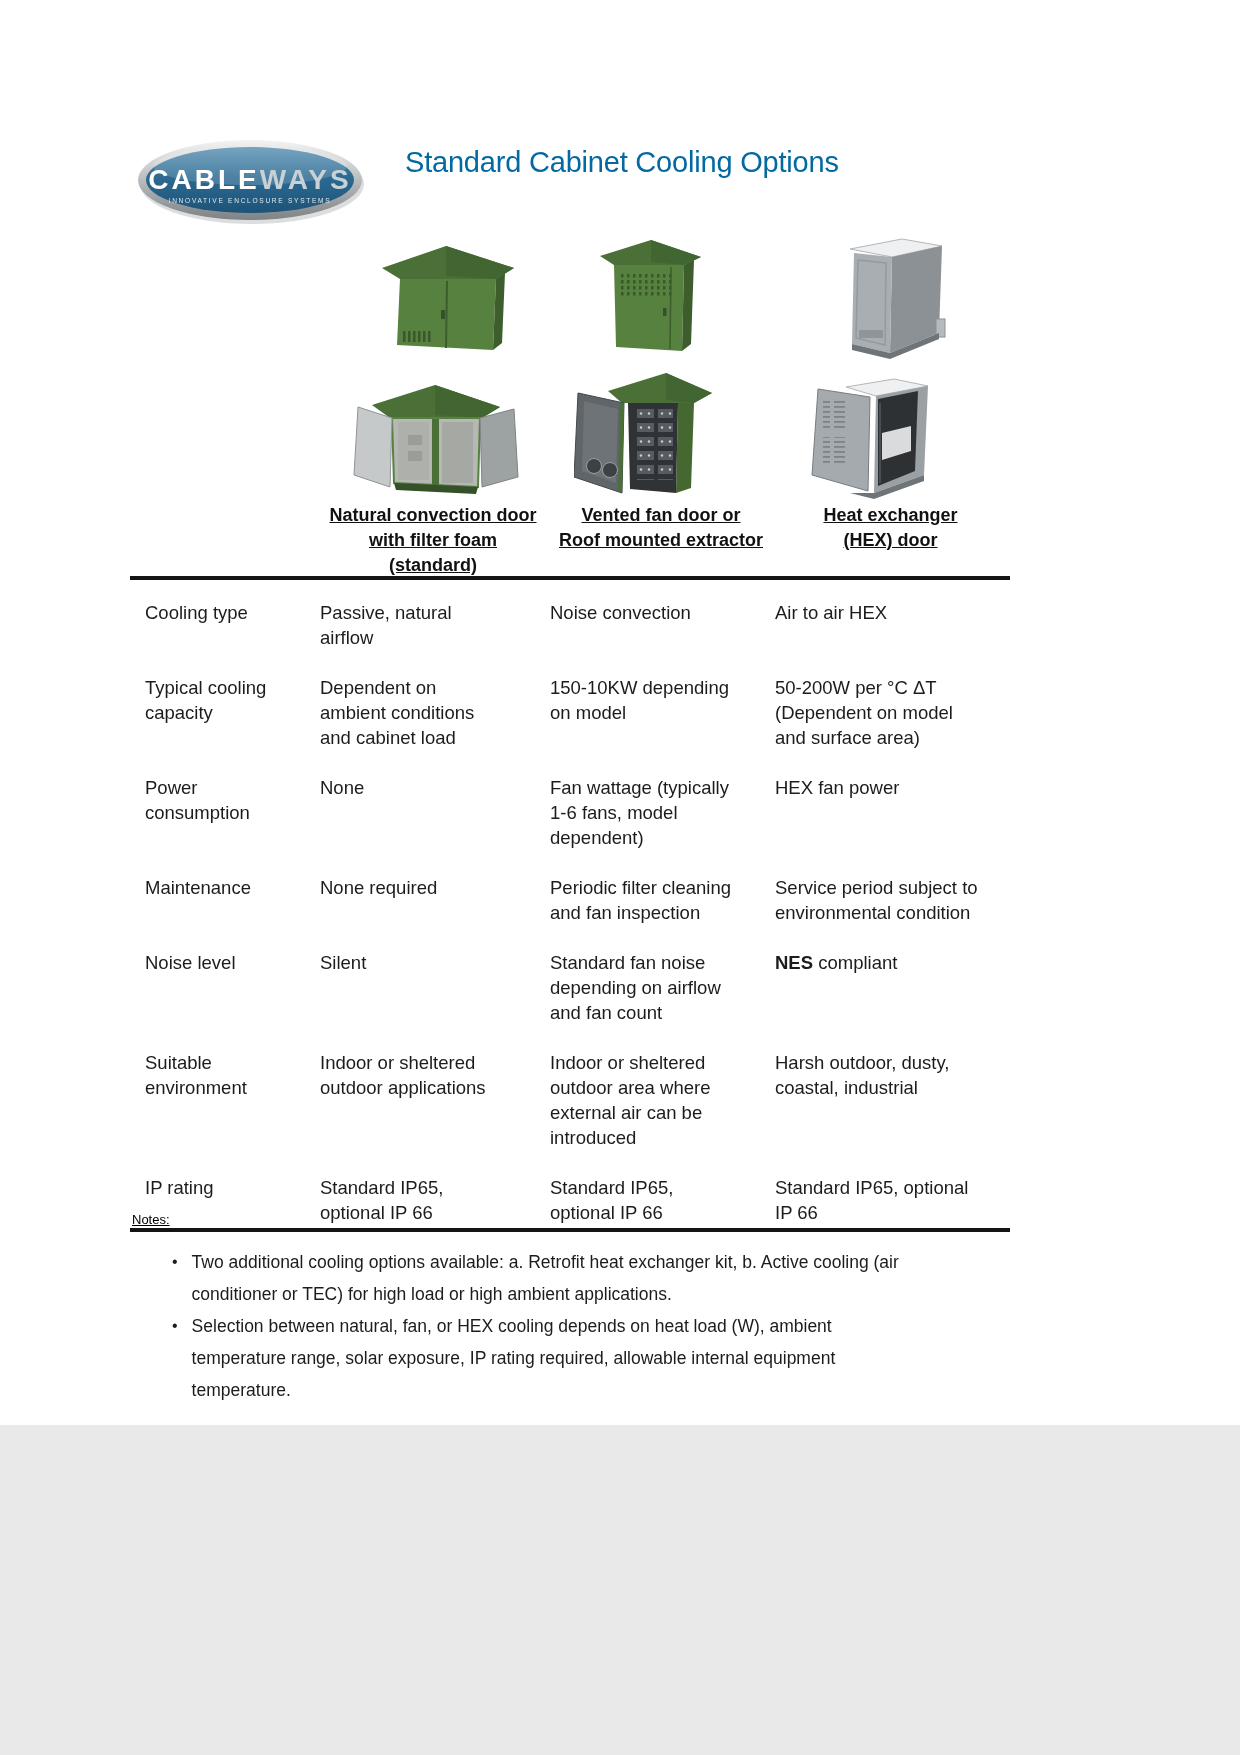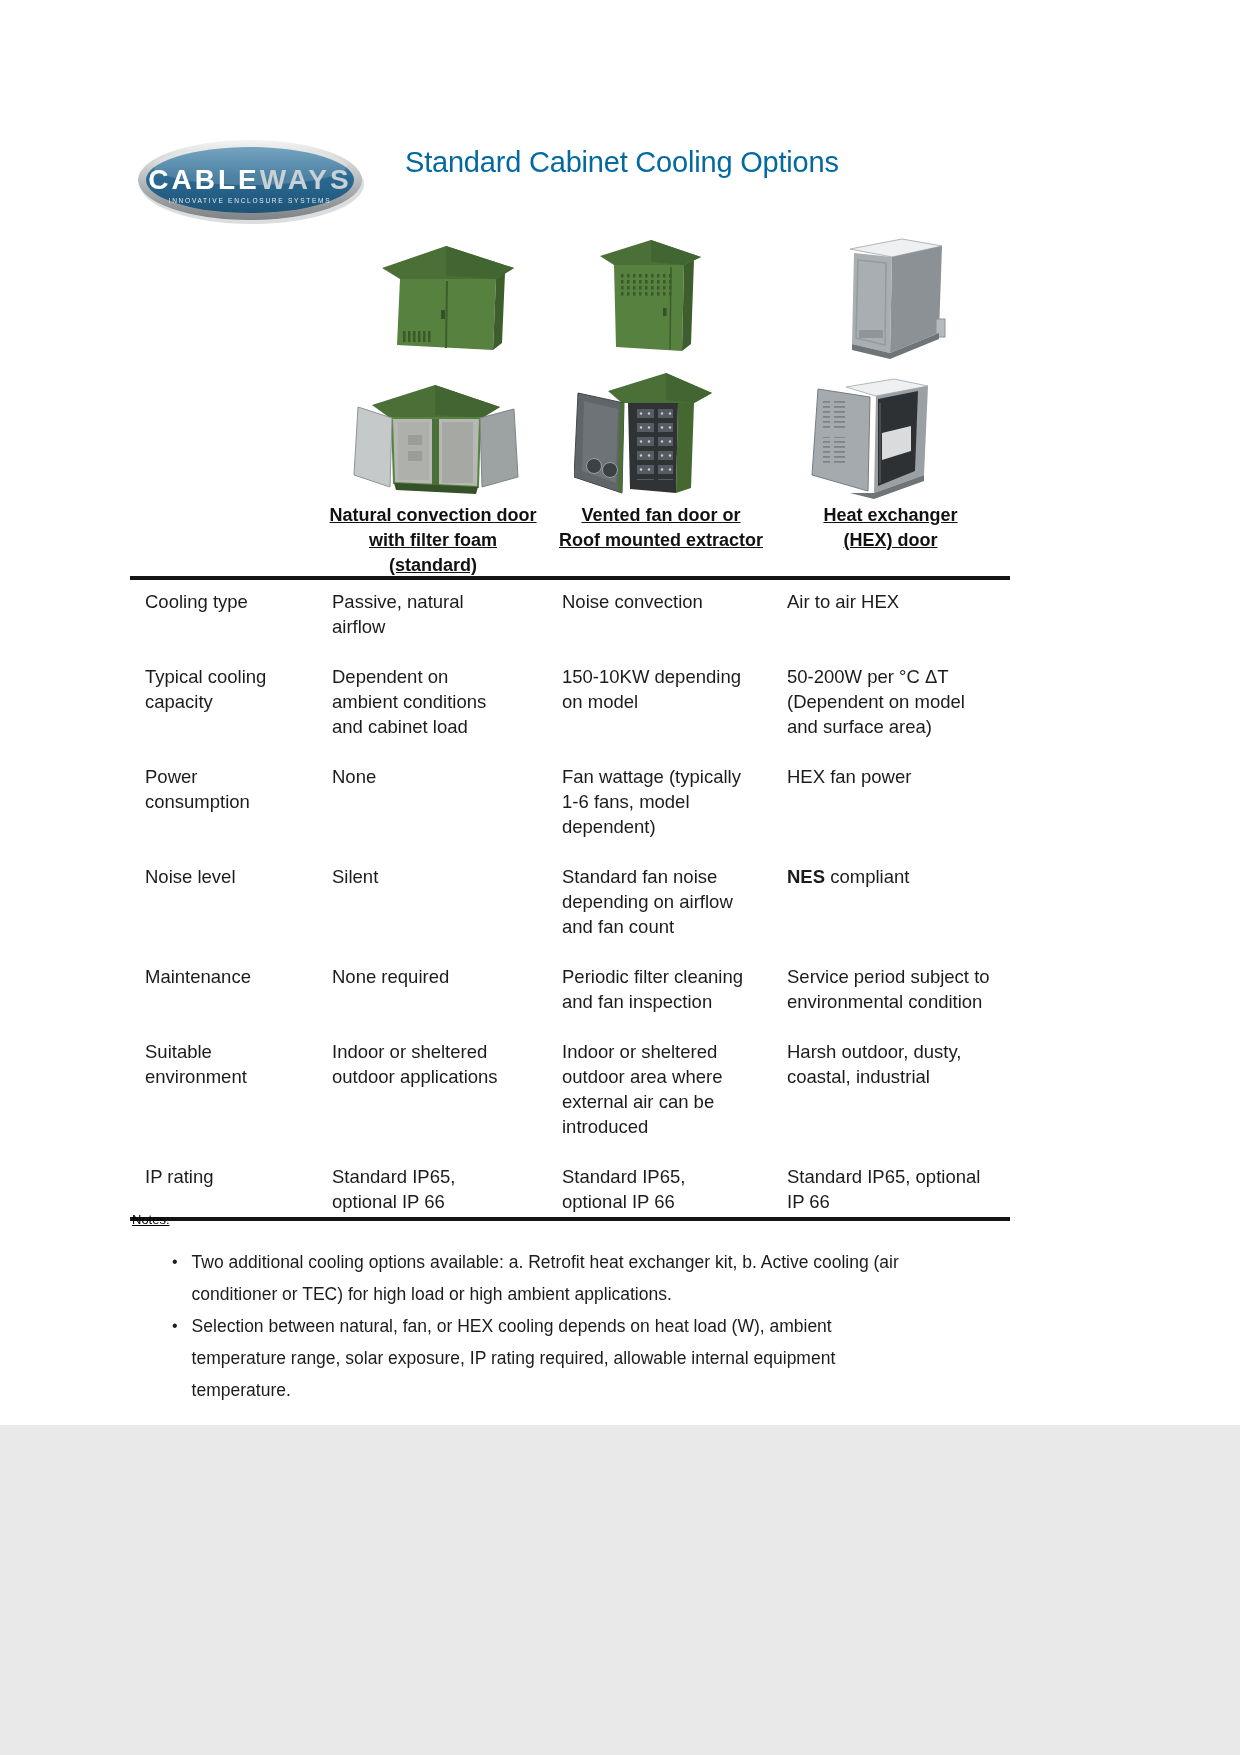--- a/index.html
+++ b/index.html
@@ -26,27 +26,27 @@
   .col-header {
     position:absolute; top:503px; text-align:center;
     font-weight:bold; font-size:18px; line-height:25px;
     white-space:pre-line; color:#111;text-decoration:underline;
   }
   .h1 { left:296px; width:274px; }
   .h2 { left:537px; width:248px; }
   .h3 { left:778px; width:225px; }
   .spec-table { position:absolute; left:130px; top:576px; width:880px; }
   .rule-double { height:3px; border-top:2px solid #141414; border-bottom:2px solid #141414; }
-  .rows { padding-top:9px; }
+  .rows { padding-top:20px; }
   .trow {
     display:grid; grid-template-columns:190px 230px 225px 235px;
     margin-bottom:25px; font-size:18.5px; line-height:25px;
   }
   .trow:last-child { margin-bottom:3px; }
-  .tcell { white-space:pre;margin-left:12px; }
+  .tcell { white-space:pre; }
   .tlabel { padding-left:15px; white-space:pre; }
   .bold { font-weight:bold; }
   .notes-heading {
     position:absolute; left:132px; top:1212px;
     font-size:13px; text-decoration:underline; color:#000000;
   }
   .notes-list { position:absolute; left:172px; top:1246px; width:850px; }
   .note-item { display:flex; gap:14px; font-size:17.5px; line-height:32px; }
   .note-bullet { font-size:16px; line-height:32px; }
   .note-text { white-space:pre; }
@@ -217,34 +217,34 @@
       <div class="trow">
         <div class="tlabel">Power
 consumption</div>
         <div class="tcell">None</div>
         <div class="tcell">Fan wattage (typically
 1-6 fans, model
 dependent)</div>
         <div class="tcell">HEX fan power</div>
       </div>
       <div class="trow">
+        <div class="tlabel">Maintenance</div>
+        <div class="tcell">None required</div>
+        <div class="tcell">Periodic filter cleaning
+and fan inspection</div>
+        <div class="tcell">Service period subject to
+environmental condition</div>
+      </div>
+      <div class="trow">
         <div class="tlabel">Noise level</div>
         <div class="tcell">Silent</div>
         <div class="tcell">Standard fan noise
 depending on airflow
 and fan count</div>
         <div class="tcell"><span class="bold">NES</span><span> compliant</span></div>
-      </div>
-      <div class="trow">
-        <div class="tlabel">Maintenance</div>
-        <div class="tcell">None required</div>
-        <div class="tcell">Periodic filter cleaning
-and fan inspection</div>
-        <div class="tcell">Service period subject to
-environmental condition</div>
       </div>
       <div class="trow">
         <div class="tlabel">Suitable
 environment</div>
         <div class="tcell">Indoor or sheltered
 outdoor applications</div>
         <div class="tcell">Indoor or sheltered
 outdoor area where
 external air can be
 introduced</div>

